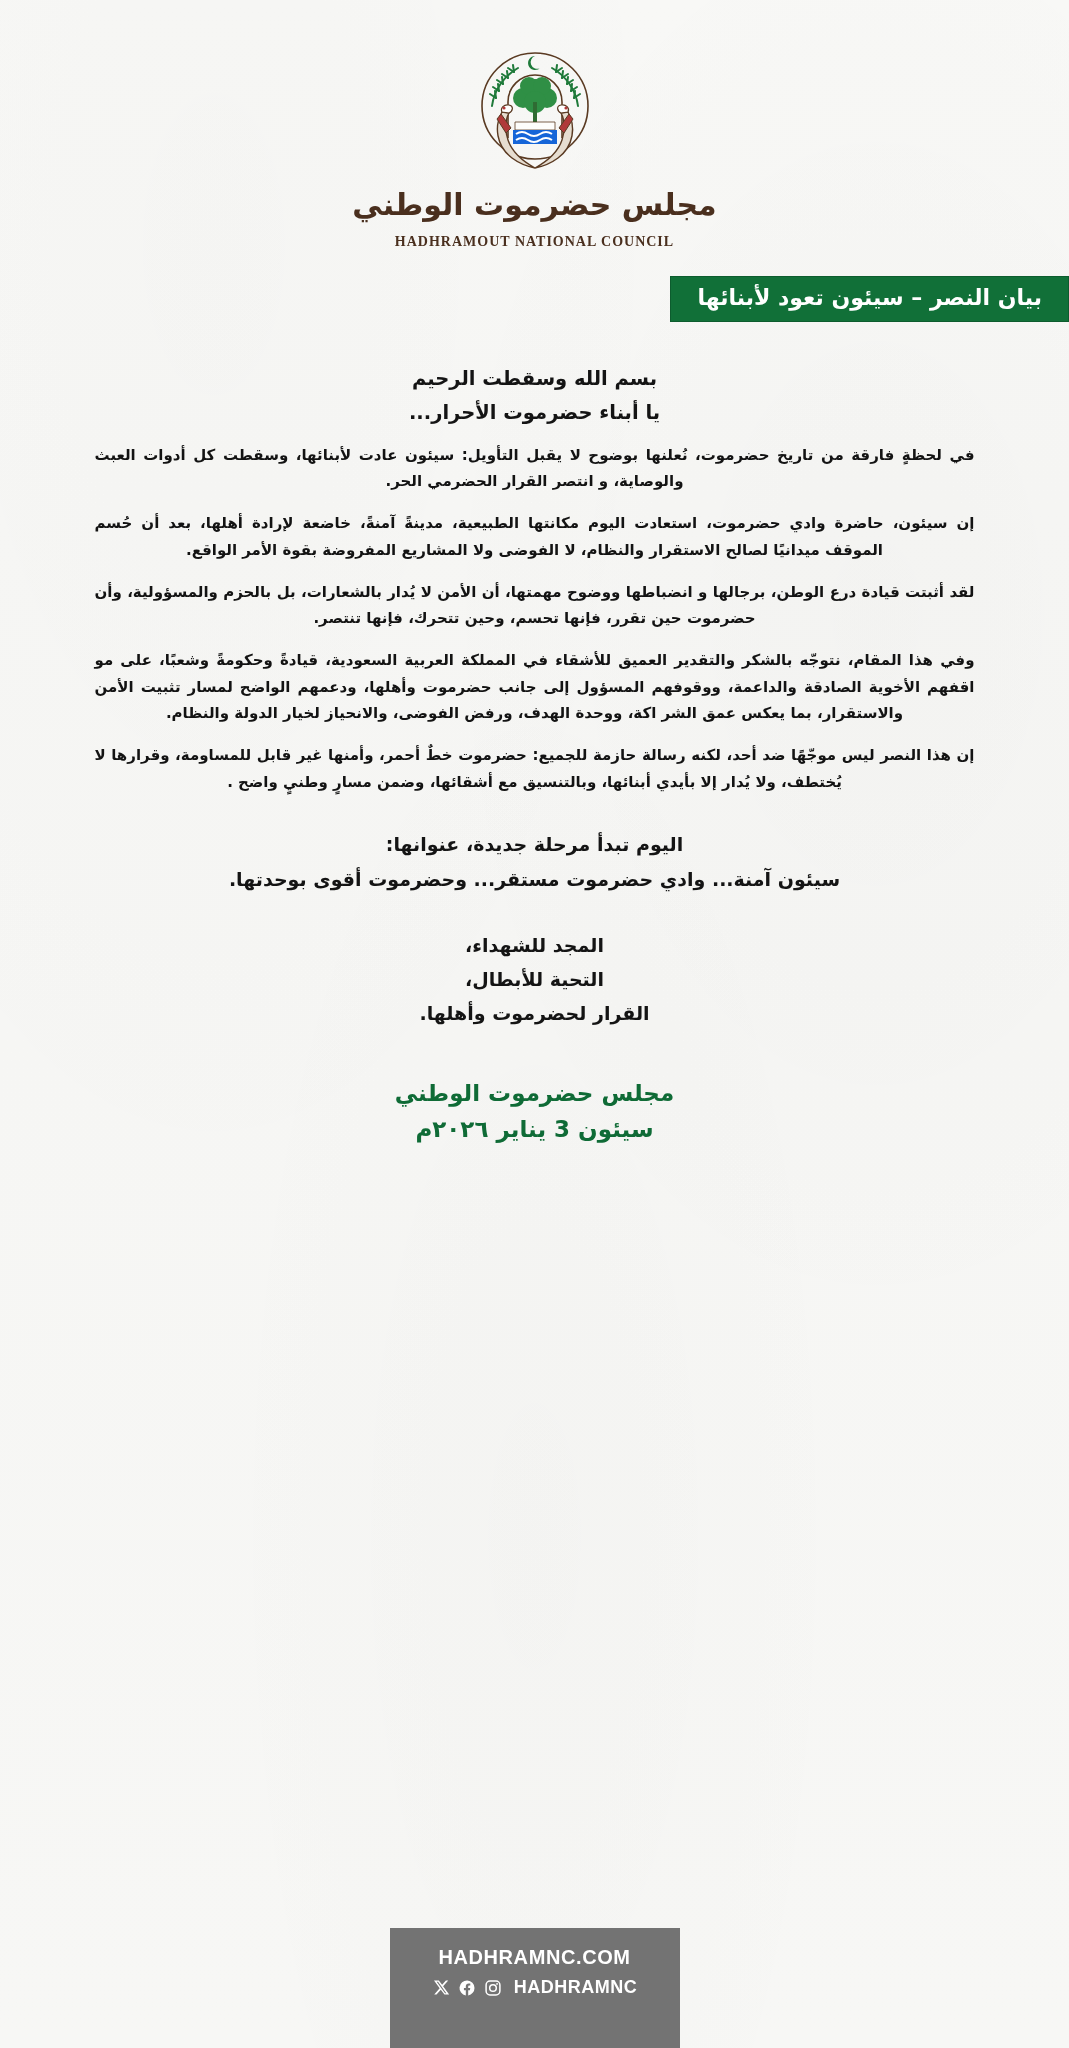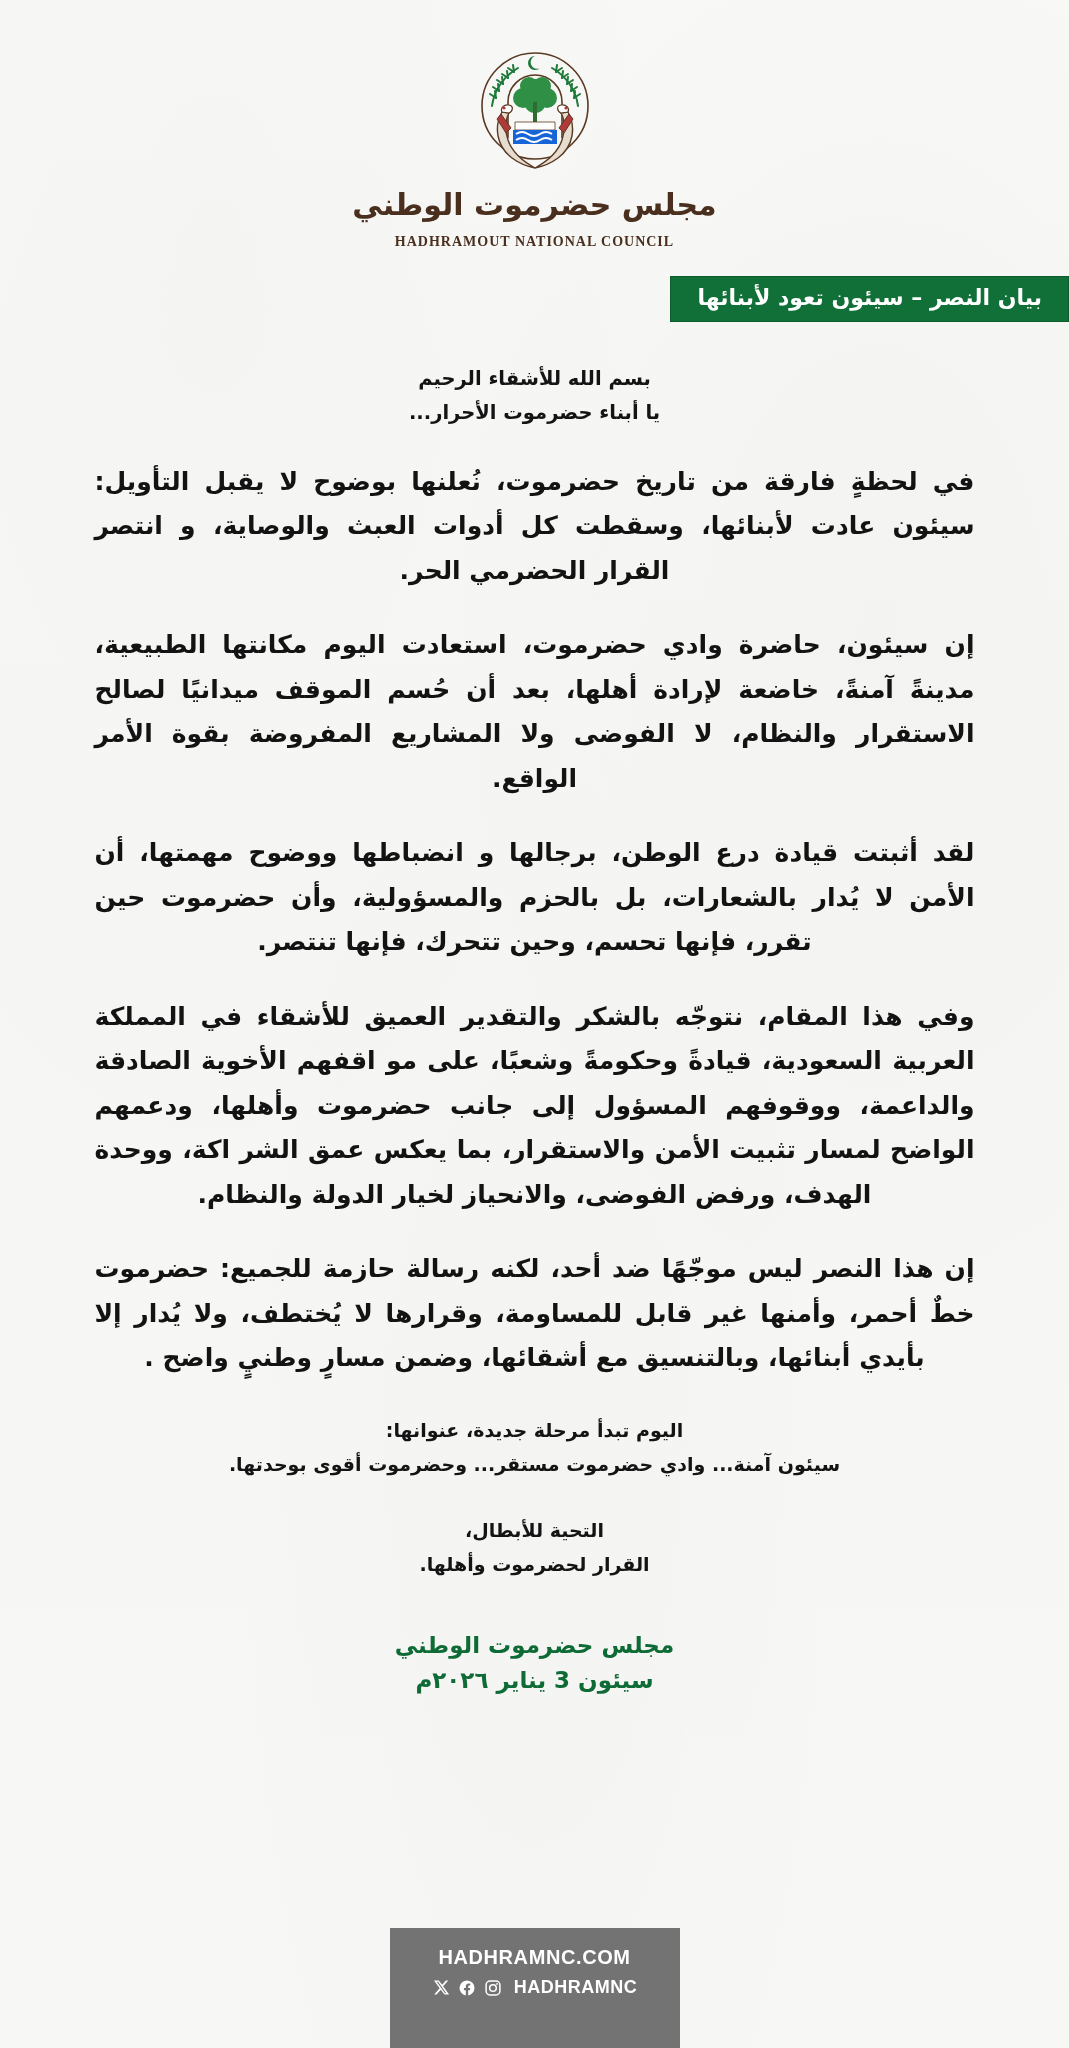--- a/index.html
+++ b/index.html
@@ -93,23 +93,23 @@
     margin-top: 40px;
     font-family: "DejaVu Sans", "Liberation Sans", sans-serif;
     font-size: 19.5px;
     font-weight: 700;
     line-height: 1.75;
     color: #141414;
   }
   .bismillah-block div { margin: 0; }
 
   .para {
-    margin-top: 30px;
-    font-family: "DejaVu Sans", "Liberation Sans", sans-serif;
-    font-size: 25px;
+    margin-top: 12px;
+    font-family: "DejaVu Sans", "Liberation Sans", sans-serif;
+    font-size: 15px;
     font-weight: 700;
     line-height: 1.78;
     color: #131313;
     text-align: justify;
     text-align-last: center;
     text-justify: inter-word;
   }
 
   .closing-block {
     margin-top: 32px;
@@ -249,36 +249,37 @@
     <div class="logo-en">HADHRAMOUT NATIONAL COUNCIL</div>
   </div>
 
   <div class="title-banner-wrap">
     <div class="title-banner">بيان النصر – سيئون تعود لأبنائها</div>
   </div>
 
   <div class="body-wrap">
 
     <div class="bismillah-block">
-      <div>بسم الله للأشقاء الرحيم</div>
+      <div>بسم الله وسقطت الرحيم</div>
       <div>يا أبناء حضرموت الأحرار...</div>
     </div>
 
     <p class="para">في لحظةٍ فارقة من تاريخ حضرموت، نُعلنها بوضوح لا يقبل التأويل: سيئون عادت لأبنائها، وسقطت كل أدوات العبث والوصاية، و انتصر القرار الحضرمي الحر.</p>
     <p class="para">إن سيئون، حاضرة وادي حضرموت، استعادت اليوم مكانتها الطبيعية، مدينةً آمنةً، خاضعة لإرادة أهلها، بعد أن حُسم الموقف ميدانيًا لصالح الاستقرار والنظام، لا الفوضى ولا المشاريع المفروضة بقوة الأمر الواقع.</p>
     <p class="para">لقد أثبتت قيادة درع الوطن، برجالها و انضباطها ووضوح مهمتها، أن الأمن لا يُدار بالشعارات، بل بالحزم والمسؤولية، وأن حضرموت حين تقرر، فإنها تحسم، وحين تتحرك، فإنها تنتصر.</p>
     <p class="para">وفي هذا المقام، نتوجّه بالشكر والتقدير العميق للأشقاء في المملكة العربية السعودية، قيادةً وحكومةً وشعبًا، على مو اقفهم الأخوية الصادقة والداعمة، ووقوفهم المسؤول إلى جانب حضرموت وأهلها، ودعمهم الواضح لمسار تثبيت الأمن والاستقرار، بما يعكس عمق الشر اكة، ووحدة الهدف، ورفض الفوضى، والانحياز لخيار الدولة والنظام.</p>
     <p class="para">إن هذا النصر ليس موجّهًا ضد أحد، لكنه رسالة حازمة للجميع: حضرموت خطٌ أحمر، وأمنها غير قابل للمساومة، وقرارها لا يُختطف، ولا يُدار إلا بأيدي أبنائها، وبالتنسيق مع أشقائها، وضمن مسارٍ وطنيٍ واضح .</p>
 
     <div class="closing-block">
       <div>اليوم تبدأ مرحلة جديدة، عنوانها:</div>
       <div>سيئون آمنة... وادي حضرموت مستقر... وحضرموت أقوى بوحدتها.</div>
     </div>
 
     <div class="closing-block">
+      <div>المجد للشهداء،</div>
       <div>التحية للأبطال،</div>
       <div>القرار لحضرموت وأهلها.</div>
     </div>
 
     <div class="signature">
       <div>مجلس حضرموت الوطني</div>
       <div>سيئون 3 يناير ٢٠٢٦م</div>
     </div>
 
   </div>

